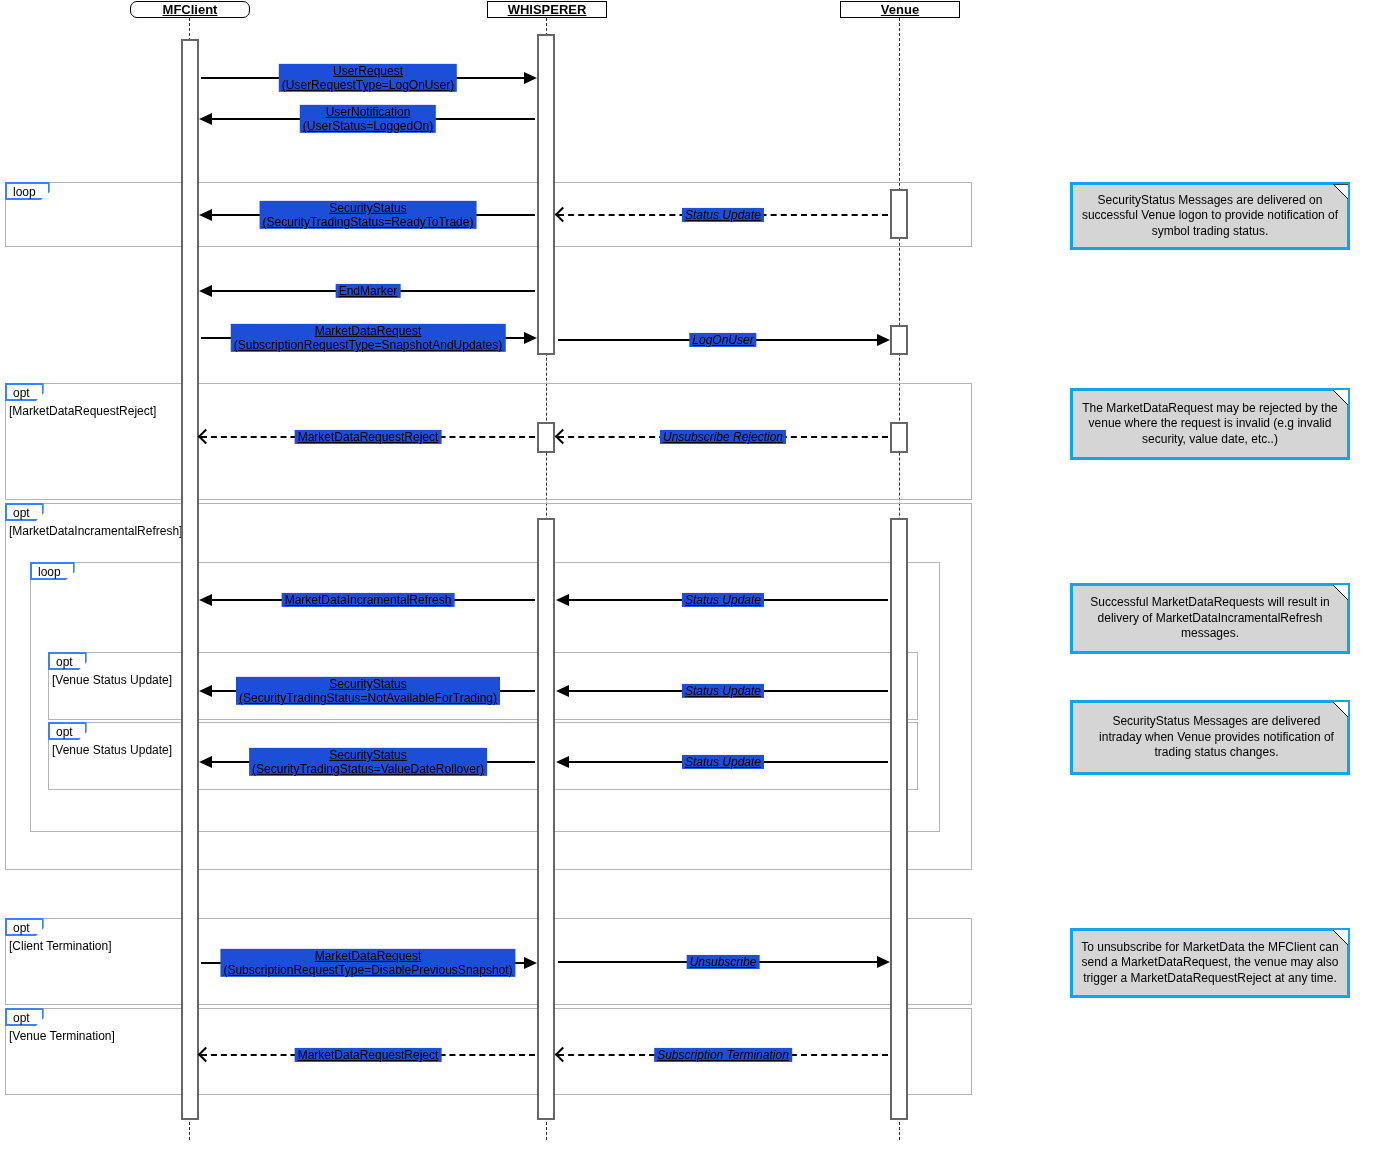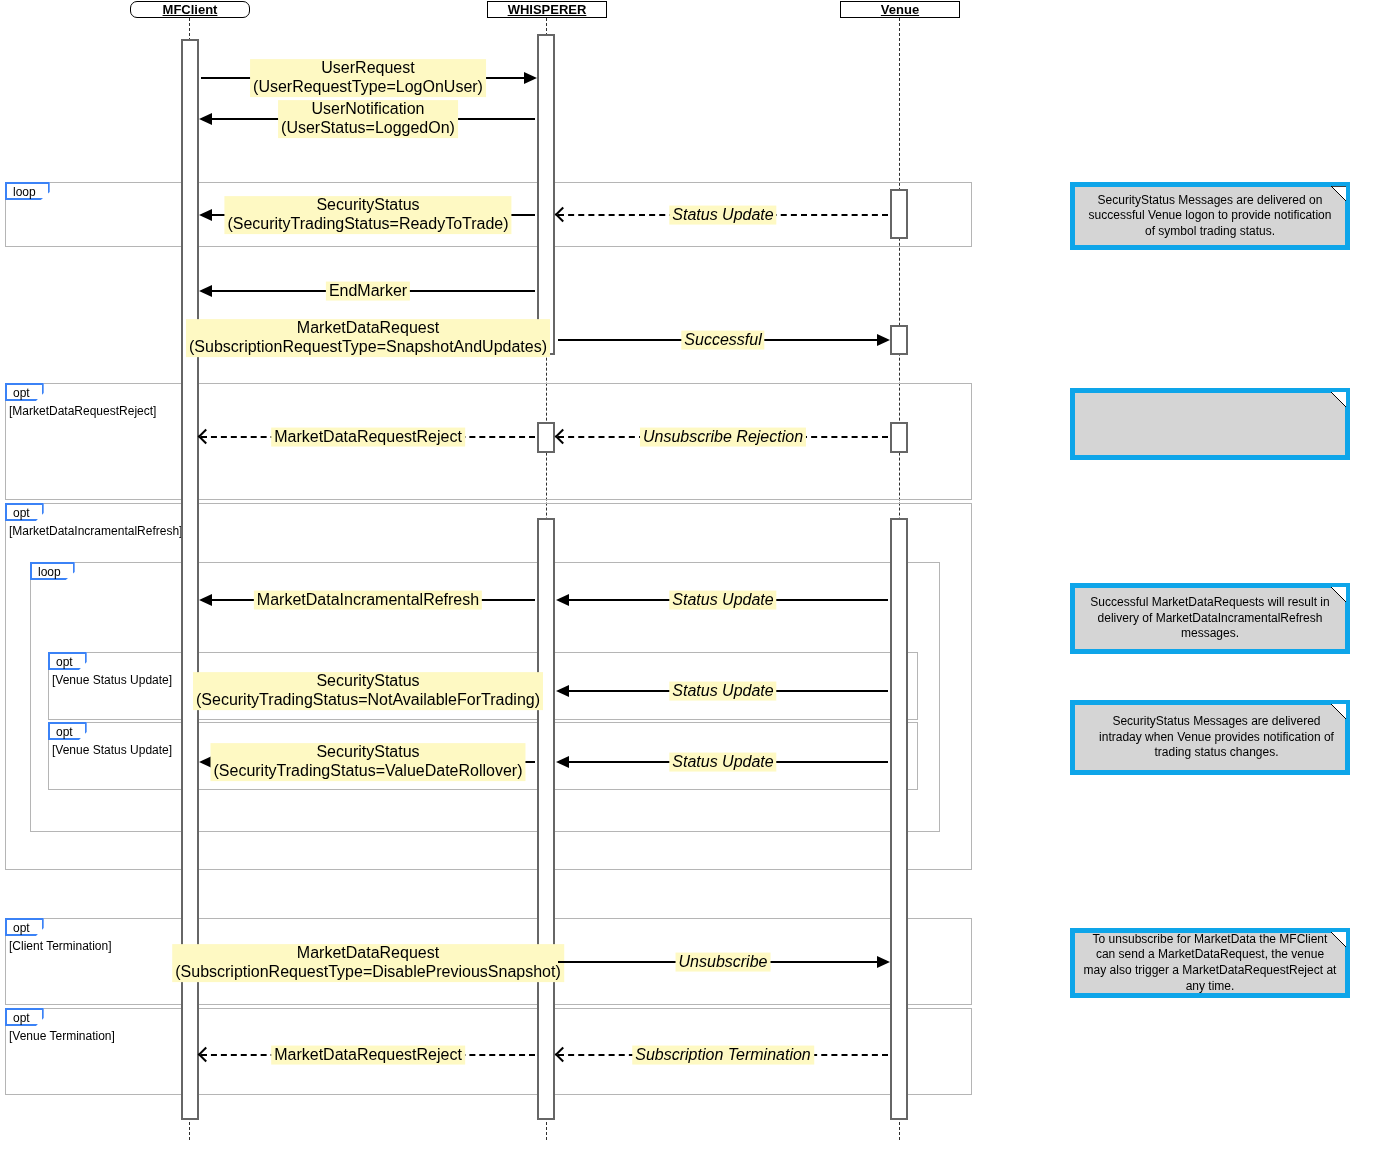--- a/index.html
+++ b/index.html
@@ -27,34 +27,34 @@
   }
   .guard { position:absolute; left:3px; top:20px; font-size:12px; white-space:nowrap; background:transparent; }
   
   .bar { position:absolute; width:18px; background:#fff; border:2px solid #666; box-sizing:border-box; z-index:3; }
   
   .msg { position:absolute; height:0; z-index:4; }
   .msg .line  { position:absolute; left:2px; right:2px; top:-1px; border-top:2px solid #000; }
   .msg .line.dashed { border-top-style:dashed; }
   .msg .label {
     position:absolute; left:50%; top:0; transform:translate(-50%,-50%);
-    background:#fef9c3; text-align:center; font-size:16px; line-height:1.18;
-    white-space:nowrap; padding:0 3px; z-index:2;
+    background:#1d4ed8; text-align:center; font-size:12px; line-height:1.18;
+    white-space:nowrap; padding:0 3px; z-index:2;text-decoration:underline;
   }
   .msg .label.it { font-style:italic; }
   .msg .label span { display:block; }
   .head-filled-left  { position:absolute; left:0; top:-6px; width:0; height:0;
     border-top:6px solid transparent; border-bottom:6px solid transparent; border-right:13px solid #000; }
   .head-filled-right { position:absolute; right:0; top:-6px; width:0; height:0;
     border-top:6px solid transparent; border-bottom:6px solid transparent; border-left:13px solid #000; }
   .head-open-left { position:absolute; left:1px; top:-6px; width:11px; height:11px;
     border-left:2px solid #000; border-bottom:2px solid #000; transform:rotate(45deg); box-sizing:border-box; }
   
   .note {
-    position:absolute; width:280px; background:#d5d5d5; border:5px solid #0ea5e9;
+    position:absolute; width:280px; background:#d5d5d5; border:3px solid #0ea5e9;
     box-sizing:border-box; display:flex; align-items:center; justify-content:center;
     text-align:center; font-size:12px; line-height:1.3; padding:4px 8px; z-index:5;
   }
   .note .fold { position:absolute; top:-1px; right:-1px; }
 </style>
 </head>
 <body>
 
 <div id="canvas">
 
@@ -158,21 +158,21 @@
     <div class="label">
       <span>MarketDataRequest</span>
         <span>(SubscriptionRequestType=SnapshotAndUpdates)</span>
     </div>
   </div>
 
   <div class="msg" style="left:556px; top:340px; width:334px;">
     <div class="line"></div>
     <div class="head-filled-right"></div>
     <div class="label it">
-      <span>Successful</span>
+      <span>LogOnUser</span>
     </div>
   </div>
 
   <div class="msg" style="left:199px; top:437px; width:338px;">
     <div class="line dashed"></div>
     <div class="head-open-left"></div>
     <div class="label">
       <span>MarketDataRequestReject</span>
     </div>
   </div>
@@ -284,20 +284,21 @@
       <path d="M0,0 L15,15 M0,0 L15,0 0,0" stroke="#000" fill="none"></path>
     </svg>
     <span>SecurityStatus Messages are delivered on successful Venue logon to provide notification of symbol trading status.</span>
   </div>
 
   <div class="note" style="left:1070px; top:388px; height:72px;">
     <svg class="fold" width="15" height="15">
       <polygon points="0,0 15,0 15,15" fill="#ffffff"></polygon>
       <path d="M0,0 L15,15" stroke="#000" fill="none"></path>
     </svg>
+    <span>The MarketDataRequest may be rejected by the venue where the request is invalid (e.g invalid security, value date, etc..)</span>
   </div>
 
   <div class="note" style="left:1070px; top:583px; height:71px;">
     <svg class="fold" width="15" height="15">
       <polygon points="0,0 15,0 15,15" fill="#ffffff"></polygon>
       <path d="M0,0 L15,15" stroke="#000" fill="none"></path>
     </svg>
     <span>Successful MarketDataRequests will result in delivery of MarketDataIncramentalRefresh messages.</span>
   </div>
 

